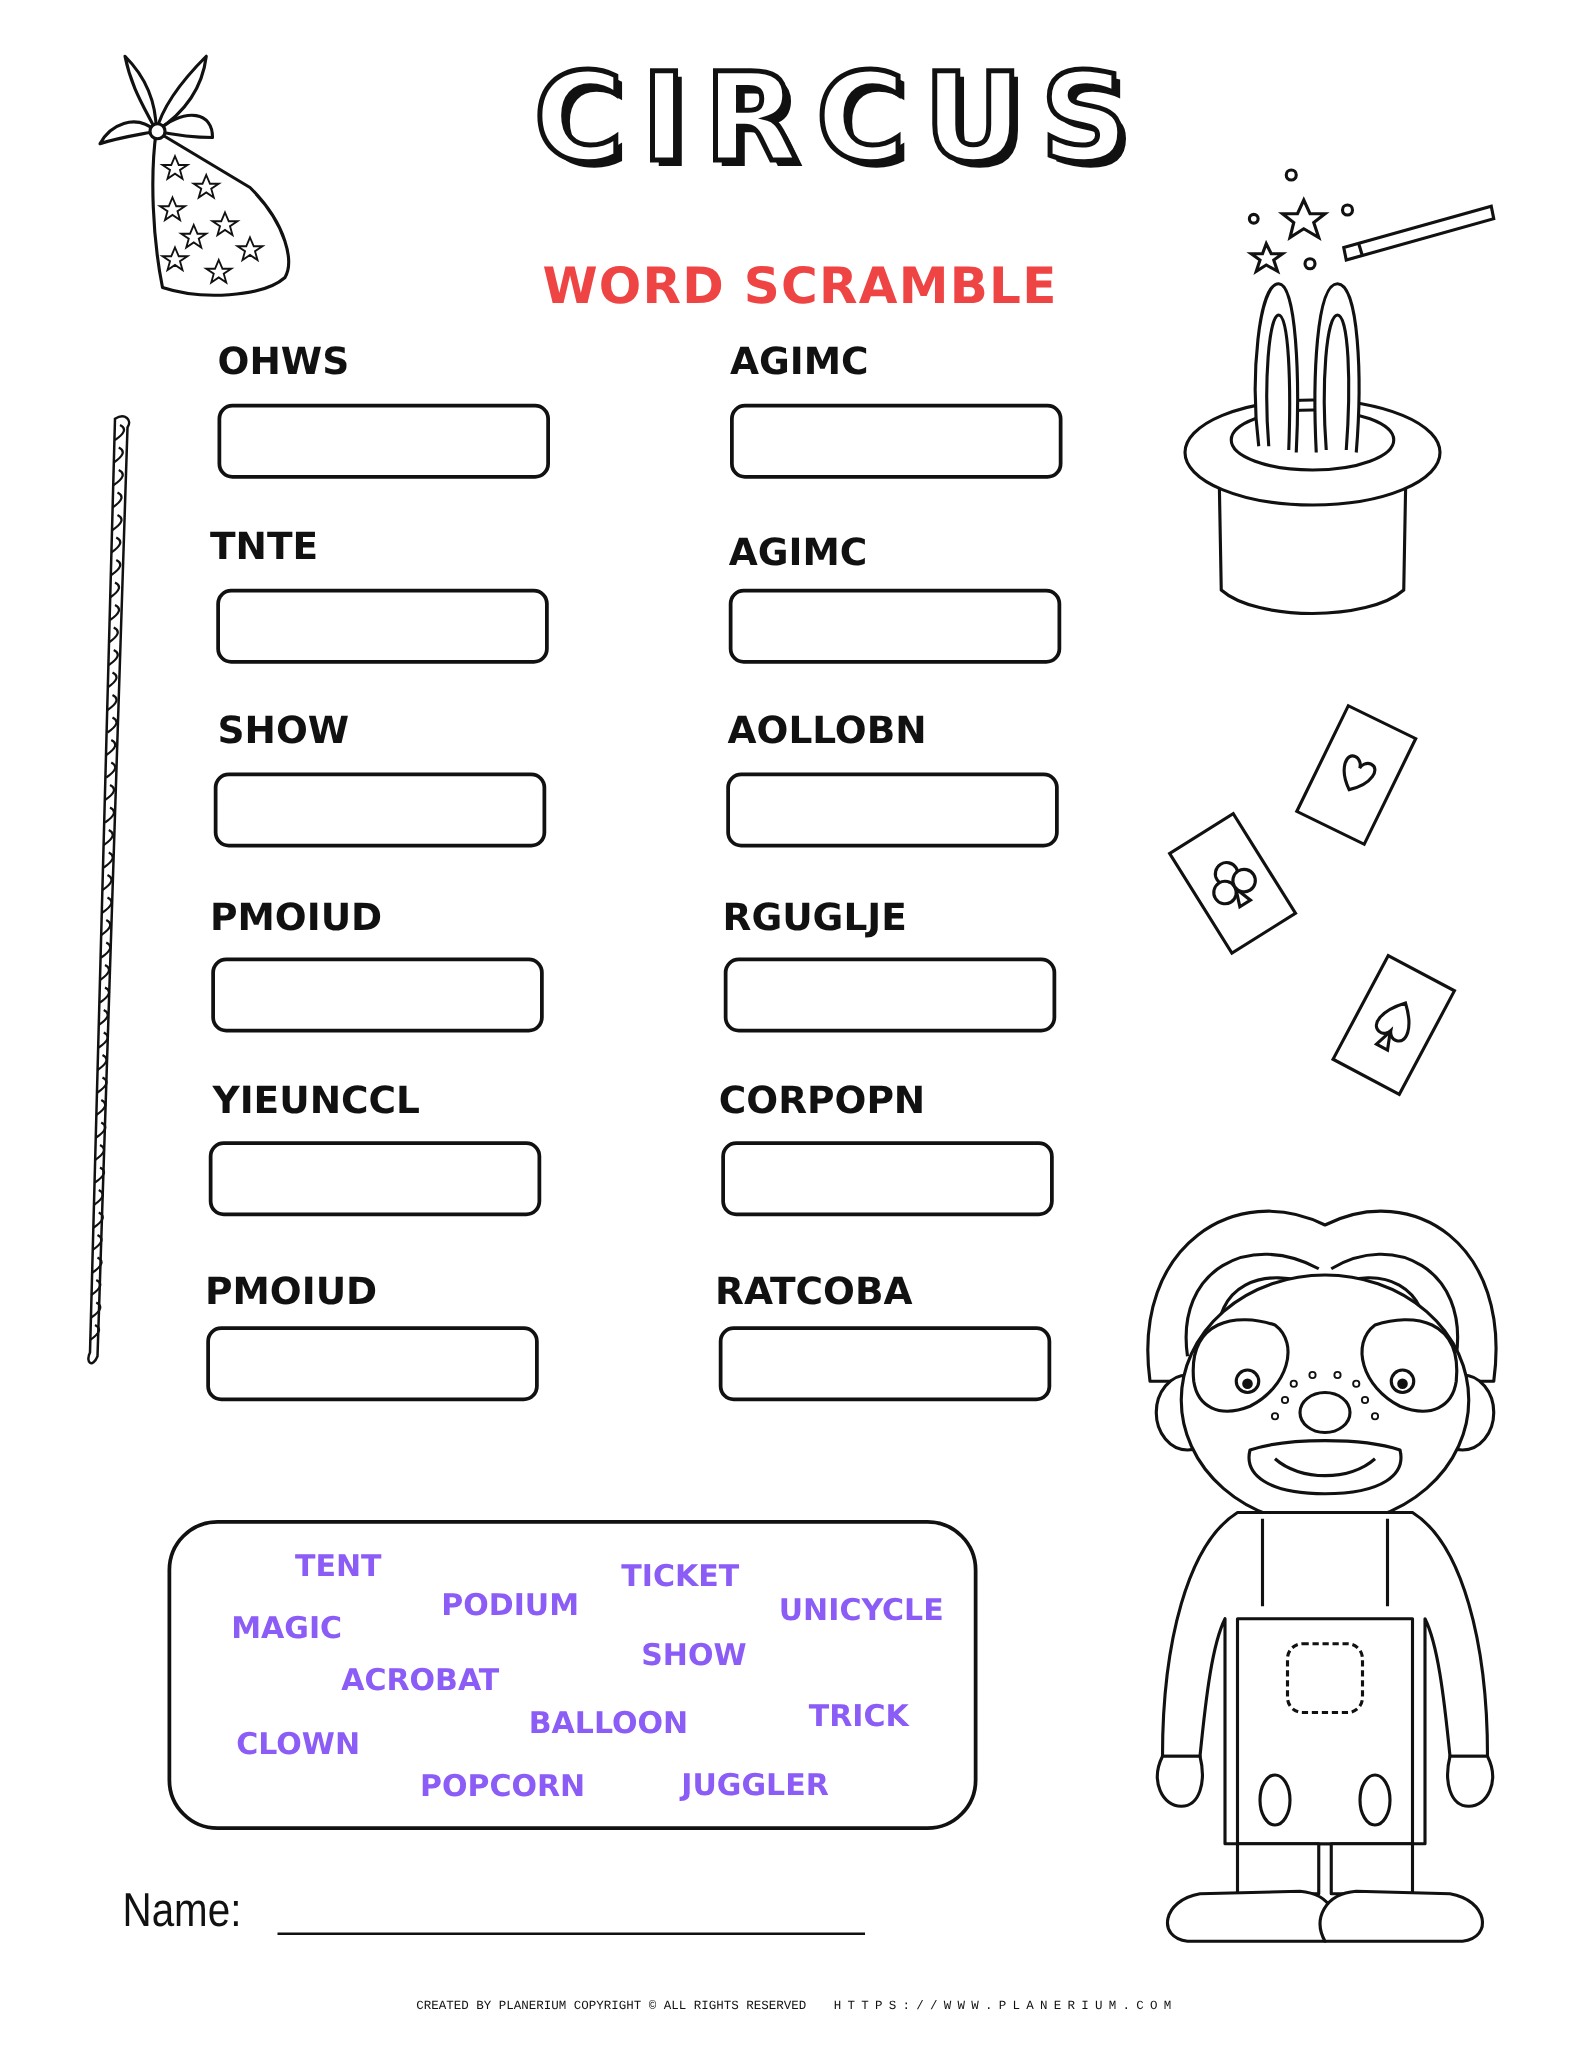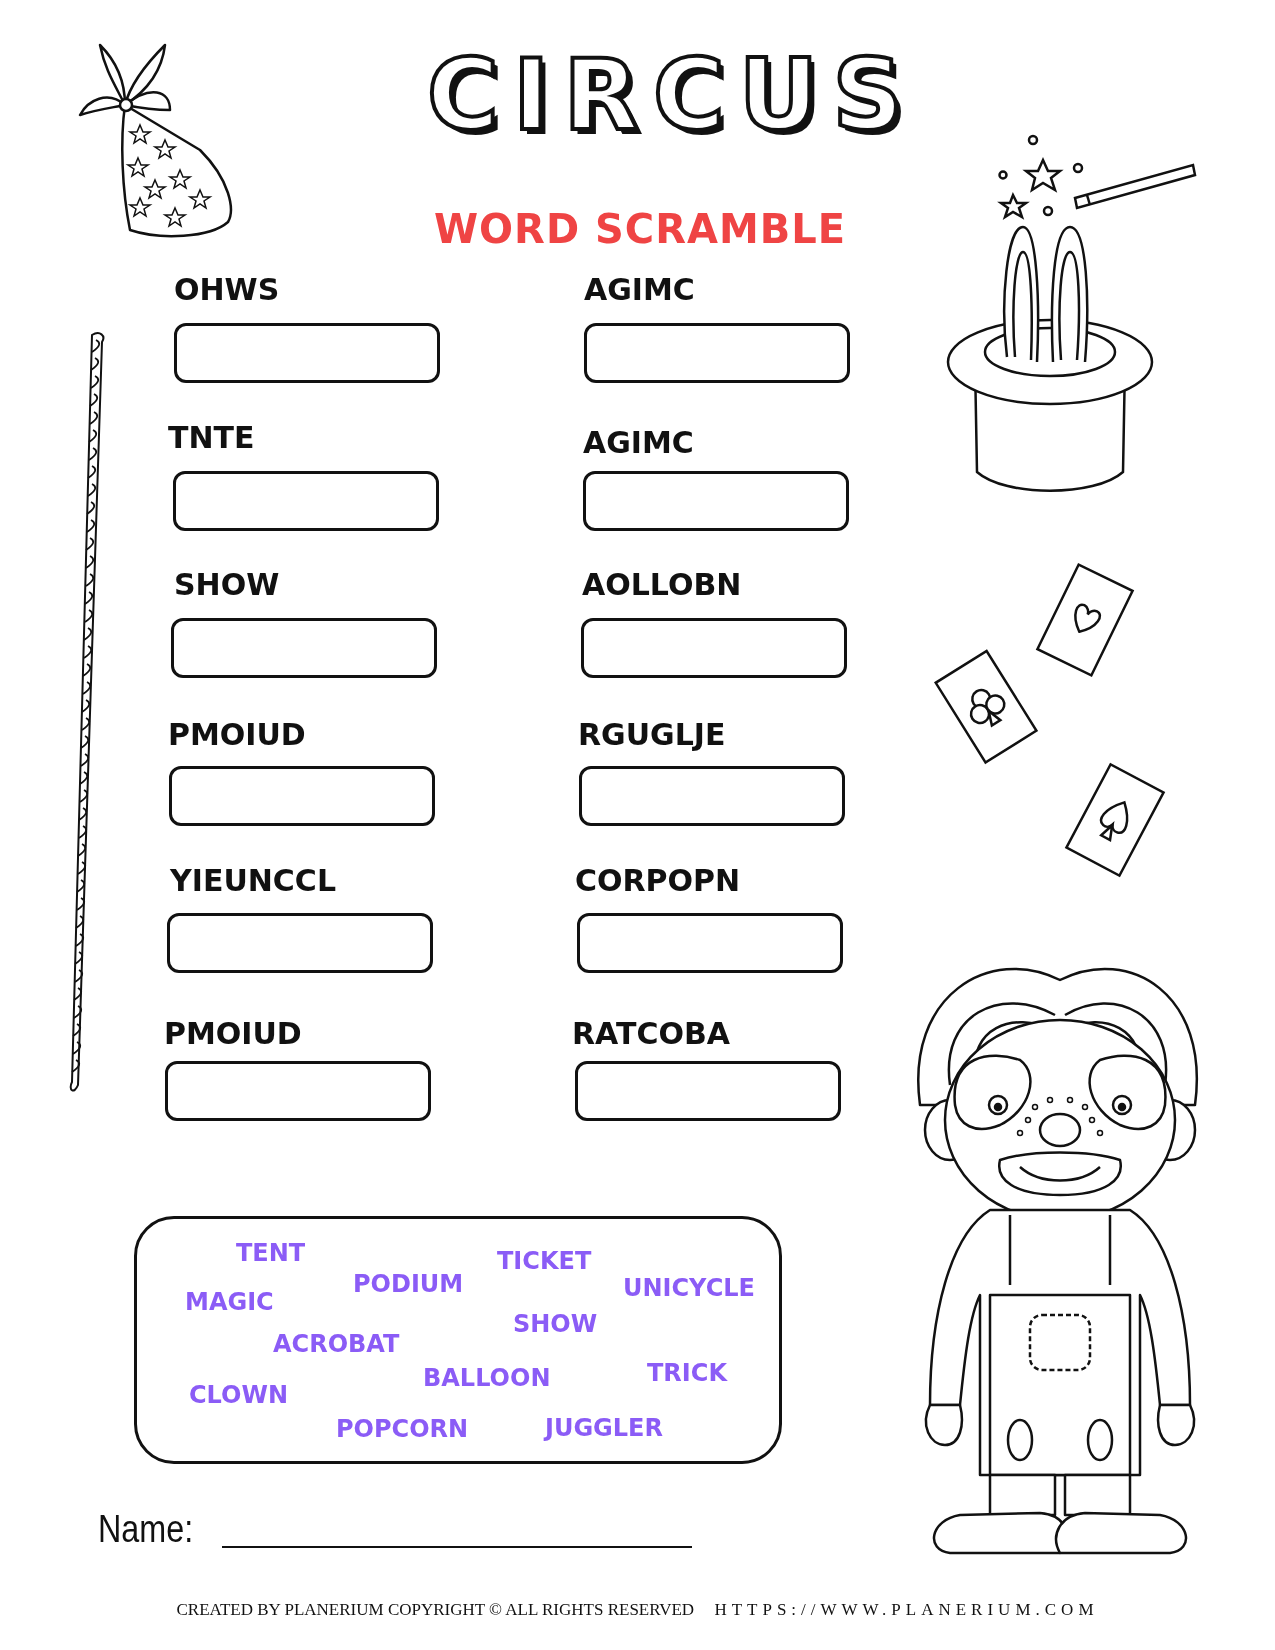--- a/index.html
+++ b/index.html
@@ -33,21 +33,21 @@
     position:absolute; font-family:"DejaVu Sans", sans-serif; font-weight:bold;
     font-size:24px; color:#8b5cf6; white-space:nowrap;
   }
   .name-label {
     position:absolute; left:98px; top:1508px; font-family:"Liberation Sans", sans-serif;
     font-size:38px; color:#111; transform:scaleX(0.85); transform-origin:left;
   }
   .name-line { position:absolute; left:222px; top:1546px; width:470px; height:2px; background:#111; }
   .footer {
     position:absolute; top:1600px; left:0; width:1275px; text-align:center;
-    font-family:Liberation Serif, serif; font-size:17px; color:#111;
+    font-family:Liberation Mono, monospace; font-size:10px; color:#111;
   }
   .footer .url { letter-spacing:5px; margin-left:16px; }
   svg { position:absolute; overflow:visible; }
 </style>
 </head>
 <body>
 
 <div class="title-circus">CIRCUS</div>
 <div class="subtitle">WORD SCRAMBLE</div>
 

